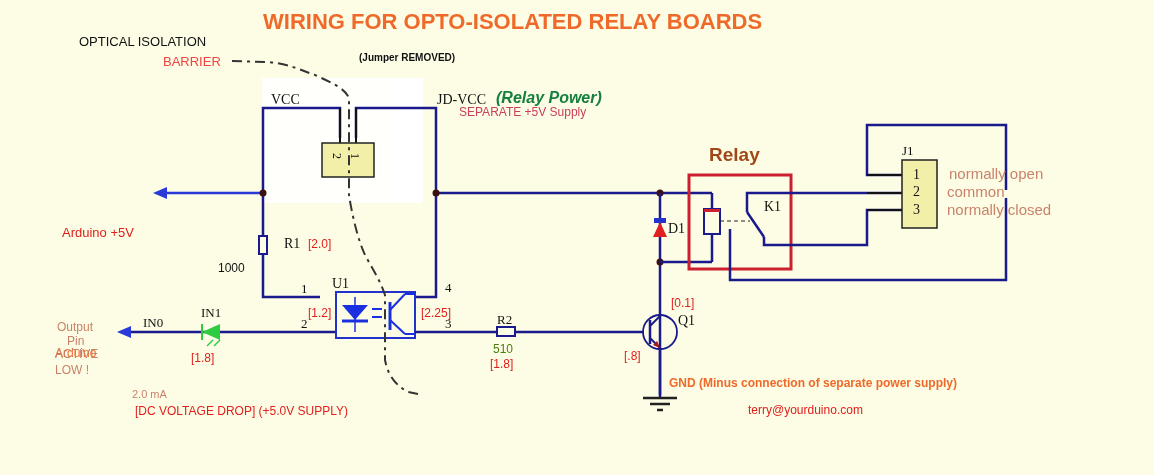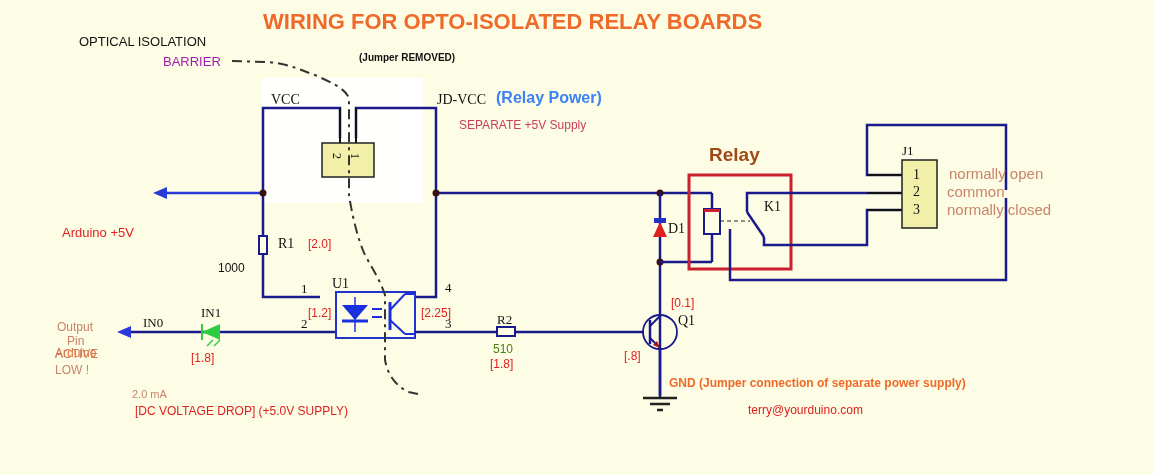--- a/index.html
+++ b/index.html
@@ -4,21 +4,21 @@
 <style>
   html, body { margin: 0; padding: 0; }
   body { width: 1154px; height: 475px; background: #fdfde5; position: relative; overflow: hidden;
          font-family: "Liberation Sans", sans-serif; }
   svg { position: absolute; left: 0; top: 0; }
   .t { position: absolute; white-space: nowrap; line-height: 1; }
   .serif { font-family: "Liberation Serif", serif; color: #111; }
   .red { color: #e0201e; }
   .orange { color: #ef6a2a; }
   .tan { color: #c8826a; }
-  .brown { color: #3b82f6; }
+  .brown { color: #15803d; font-style: italic; }
   .pink { color: #c8405a; }
 </style>
 </head>
 <body>
 
 <svg width="1154" height="475" viewBox="0 0 1154 475">
 
   <rect x="262" y="78" width="160" height="125" fill="#ffffff" opacity="0.85"></rect>
   <rect x="395" y="78" width="28" height="124" fill="#ffffff"></rect>
 
@@ -103,35 +103,35 @@
     <line x1="650" y1="404" x2="670" y2="404" stroke="#222" stroke-width="2.5"></line>
     <line x1="657" y1="410" x2="663" y2="410" stroke="#222" stroke-width="2.5"></line>
   </g>
 
   <path d="M232,61 L268,62 C290,64 300,70 315,75 C330,82 345,88 349,98 L349,195 C352,215 358,240 365,255 C372,268 380,280 385,295 L385,360 C388,375 395,385 408,392 L418,394" fill="none" stroke="#333" stroke-width="2" stroke-dasharray="10,5,3,5"></path>
 </svg>
 
 <div class="t orange" style="left:263px; top:11px; font-size:22px; font-weight:bold;">WIRING FOR OPTO-ISOLATED RELAY BOARDS</div>
 
 <div class="t" style="left:79px; top:35px; font-size:13px; color:#111;">OPTICAL  ISOLATION</div>
-<div class="t" style="left:163px; top:55px; font-size:13px; color:#a21caf;">BARRIER</div>
+<div class="t" style="left:163px; top:55px; font-size:13px; color:#ef4444;">BARRIER</div>
 
 <div class="t" style="left:359px; top:53px; font-size:10px; font-weight:bold; color:#111;">(Jumper REMOVED)</div>
 <div class="t serif" style="left:334px; top:150px; font-size:12px; transform:rotate(90deg);">2</div>
 <div class="t serif" style="left:352px; top:150px; font-size:12px; transform:rotate(90deg);">1</div>
 
 <div class="t serif" style="left:271px; top:93px; font-size:14px;">VCC</div>
 <div class="t serif" style="left:437px; top:93px; font-size:14px;">JD-VCC</div>
 <div class="t brown" style="left:496px; top:90px; font-size:16px; font-weight:bold;">(Relay Power)</div>
-<div class="t pink" style="left:459px; top:119px; font-size:12px;">SEPARATE +5V Supply</div>
+<div class="t pink" style="left:459px; top:106px; font-size:12px;">SEPARATE +5V Supply</div>
 
 <div class="t red" style="left:62px; top:186px; font-size:13px;margin-top:40px;">Arduino +5V</div>
 
 <div class="t" style="left:218px; top:238px; font-size:12px; color:#111;margin-top:24px;">1000</div>
-<div class="t serif" style="left:269px; top:237px; font-size:14px;padding-left:9px;">R1</div>
+<div class="t serif" style="left:275px; top:237px; font-size:14px;padding-left:9px;">R1</div>
 <div class="t red" style="left:287px; top:238px; font-size:12px;padding-left:21px;">[2.0]</div>
 
 <div class="t serif" style="left:332px; top:277px; font-size:14px;">U1</div>
 <div class="t serif" style="left:301px; top:282px; font-size:13px;">1</div>
 <div class="t serif" style="left:301px; top:317px; font-size:13px;">2</div>
 <div class="t serif" style="left:445px; top:317px; font-size:13px;">3</div>
 <div class="t serif" style="left:445px; top:281px; font-size:13px;">4</div>
 <div class="t red" style="left:308px; top:307px; font-size:12px;">[1.2]</div>
 <div class="t red" style="left:421px; top:307px; font-size:12px;">[2.25]</div>
 
@@ -160,15 +160,15 @@
 <div class="t serif" style="left:764px; top:200px; font-size:14px;">K1</div>
 
 <div class="t serif" style="left:902px; top:144px; font-size:13px;">J1</div>
 <div class="t serif" style="left:913px; top:168px; font-size:14px;">1</div>
 <div class="t serif" style="left:913px; top:185px; font-size:14px;">2</div>
 <div class="t serif" style="left:913px; top:203px; font-size:14px;">3</div>
 <div class="t tan" style="left:949px; top:166px; font-size:15px;">normally open</div>
 <div class="t tan" style="left:947px; top:184px; font-size:15px;">common</div>
 <div class="t tan" style="left:947px; top:202px; font-size:15px;text-align:right;">normally closed</div>
 
-<div class="t orange" style="left:669px; top:377px; font-size:12px; font-weight:bold;">GND (Jumper connection of separate power supply)</div>
+<div class="t orange" style="left:669px; top:377px; font-size:12px; font-weight:bold;">GND (Minus connection of separate power supply)</div>
 <div class="t red" style="left:135px; top:405px; font-size:12px;">[DC VOLTAGE DROP]  (+5.0V SUPPLY)</div>
 <div class="t red" style="left:748px; top:404px; font-size:12px;">terry@yourduino.com</div>
 
 </body></html>

